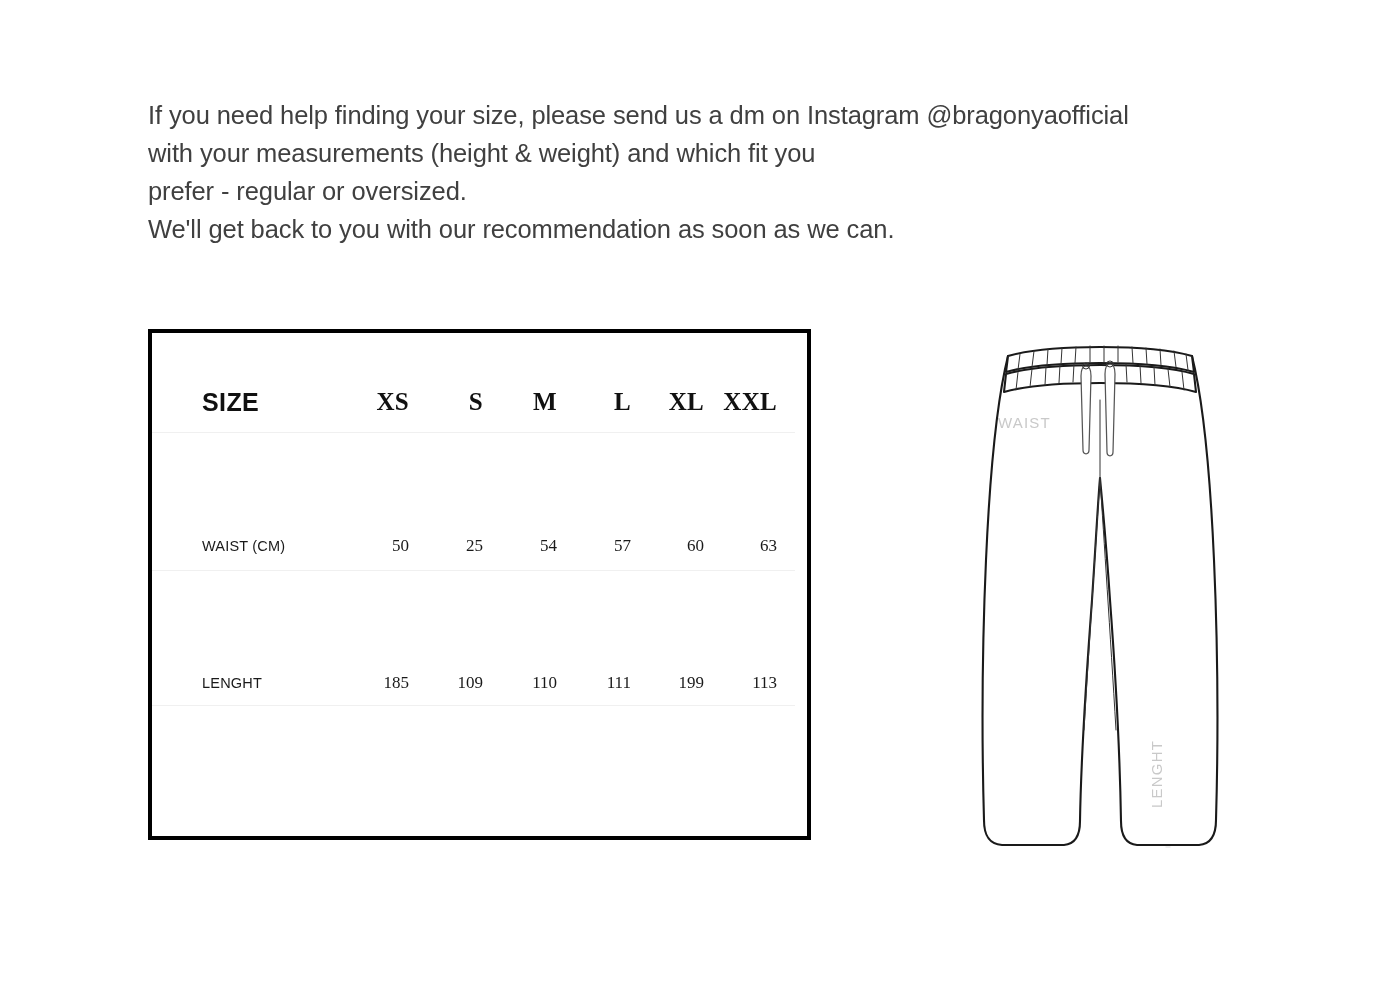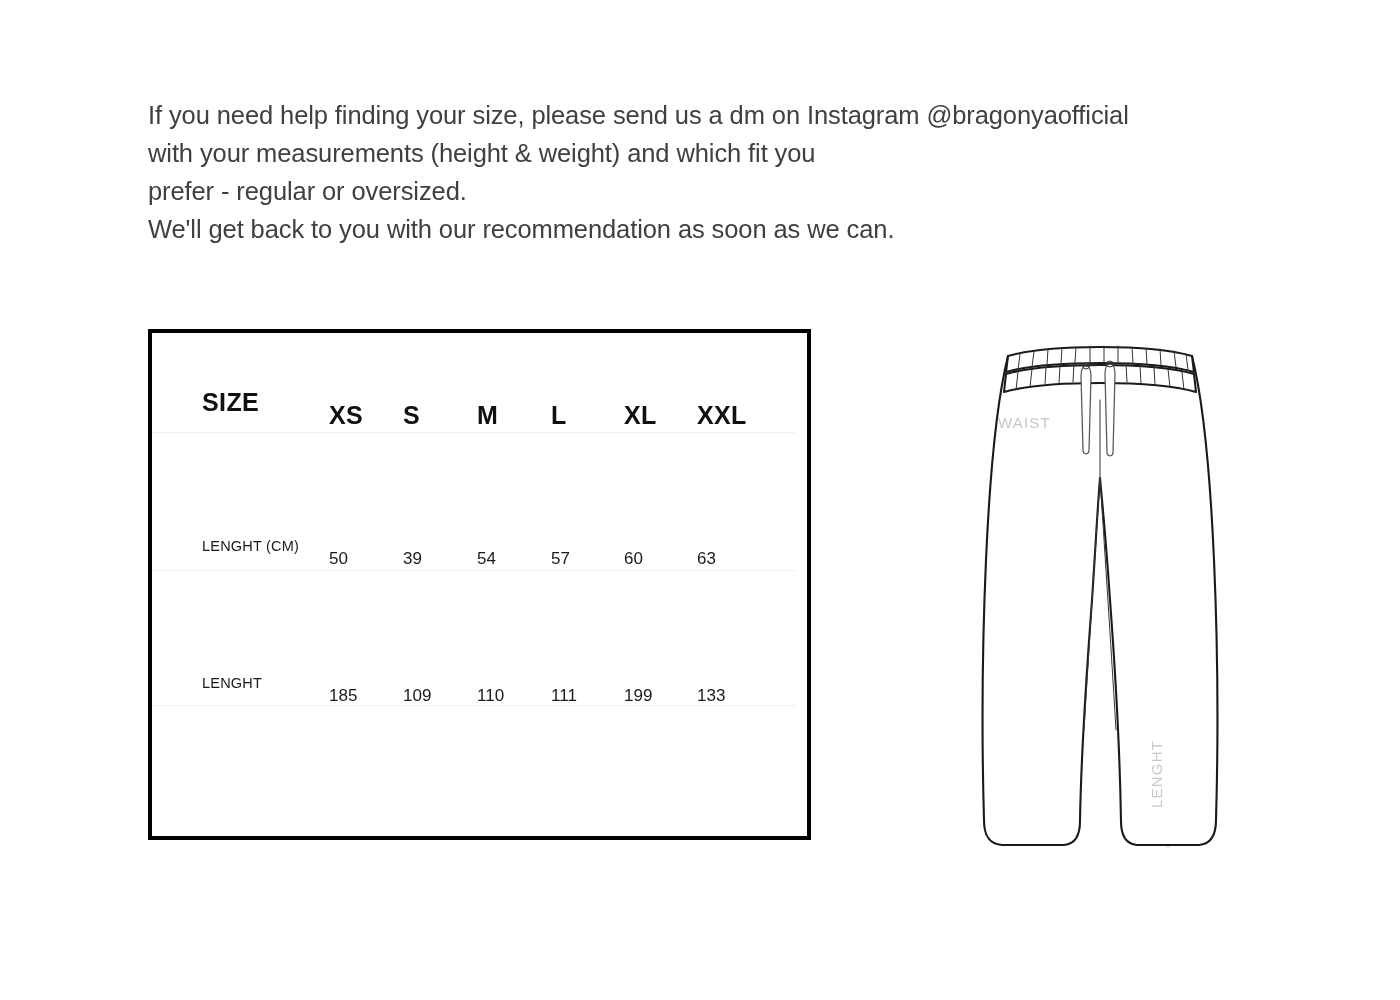--- a/index.html
+++ b/index.html
@@ -85,26 +85,27 @@
   .waist-row .row-label,
   .length-row .row-label {
     font-size: 14.5px;
     font-weight: normal;
     color: #1a1a1a;
     letter-spacing: 0.2px;
   }
 
   .cell {
     position: absolute;
-    top: 13px;
+    top: 0;
     width: 80px;
     height: 34px;
     line-height: 34px;
-    text-align: left;
+    text-align: right;
     margin-left: -40px;
+    font-family: Liberation Serif, serif;
   }
   .header-row .cell {
     font-size: 25px;
     font-weight: bold;
     letter-spacing: 0.3px;
   }
   .waist-row .cell,
   .length-row .cell {
     font-size: 17px;
     font-weight: normal;
@@ -161,37 +162,37 @@
       <span class="row-label">SIZE</span>
       <span class="cell c0">XS</span>
       <span class="cell c1">S</span>
       <span class="cell c2">M</span>
       <span class="cell c3">L</span>
       <span class="cell c4">XL</span>
       <span class="cell c5">XXL</span>
     </div>
 
     <div class="row waist-row">
-      <span class="row-label">LENGHT (CM)</span>
+      <span class="row-label">WAIST (CM)</span>
       <span class="cell c0">50</span>
-      <span class="cell c1">39</span>
+      <span class="cell c1">25</span>
       <span class="cell c2">54</span>
       <span class="cell c3">57</span>
       <span class="cell c4">60</span>
       <span class="cell c5">63</span>
     </div>
 
     <div class="row length-row">
       <span class="row-label">LENGHT</span>
       <span class="cell c0">185</span>
       <span class="cell c1">109</span>
       <span class="cell c2">110</span>
       <span class="cell c3">111</span>
       <span class="cell c4">199</span>
-      <span class="cell c5">133</span>
+      <span class="cell c5">113</span>
     </div>
 
   </div>
 </div>
 
 <div id="pants-illustration">
   <svg viewBox="0 0 320 580" xmlns="http://www.w3.org/2000/svg">
 
     <line class="guide-line" x1="55" y1="133" x2="262" y2="133"></line>
     <line class="guide-line" x1="228" y1="55" x2="228" y2="548"></line>

